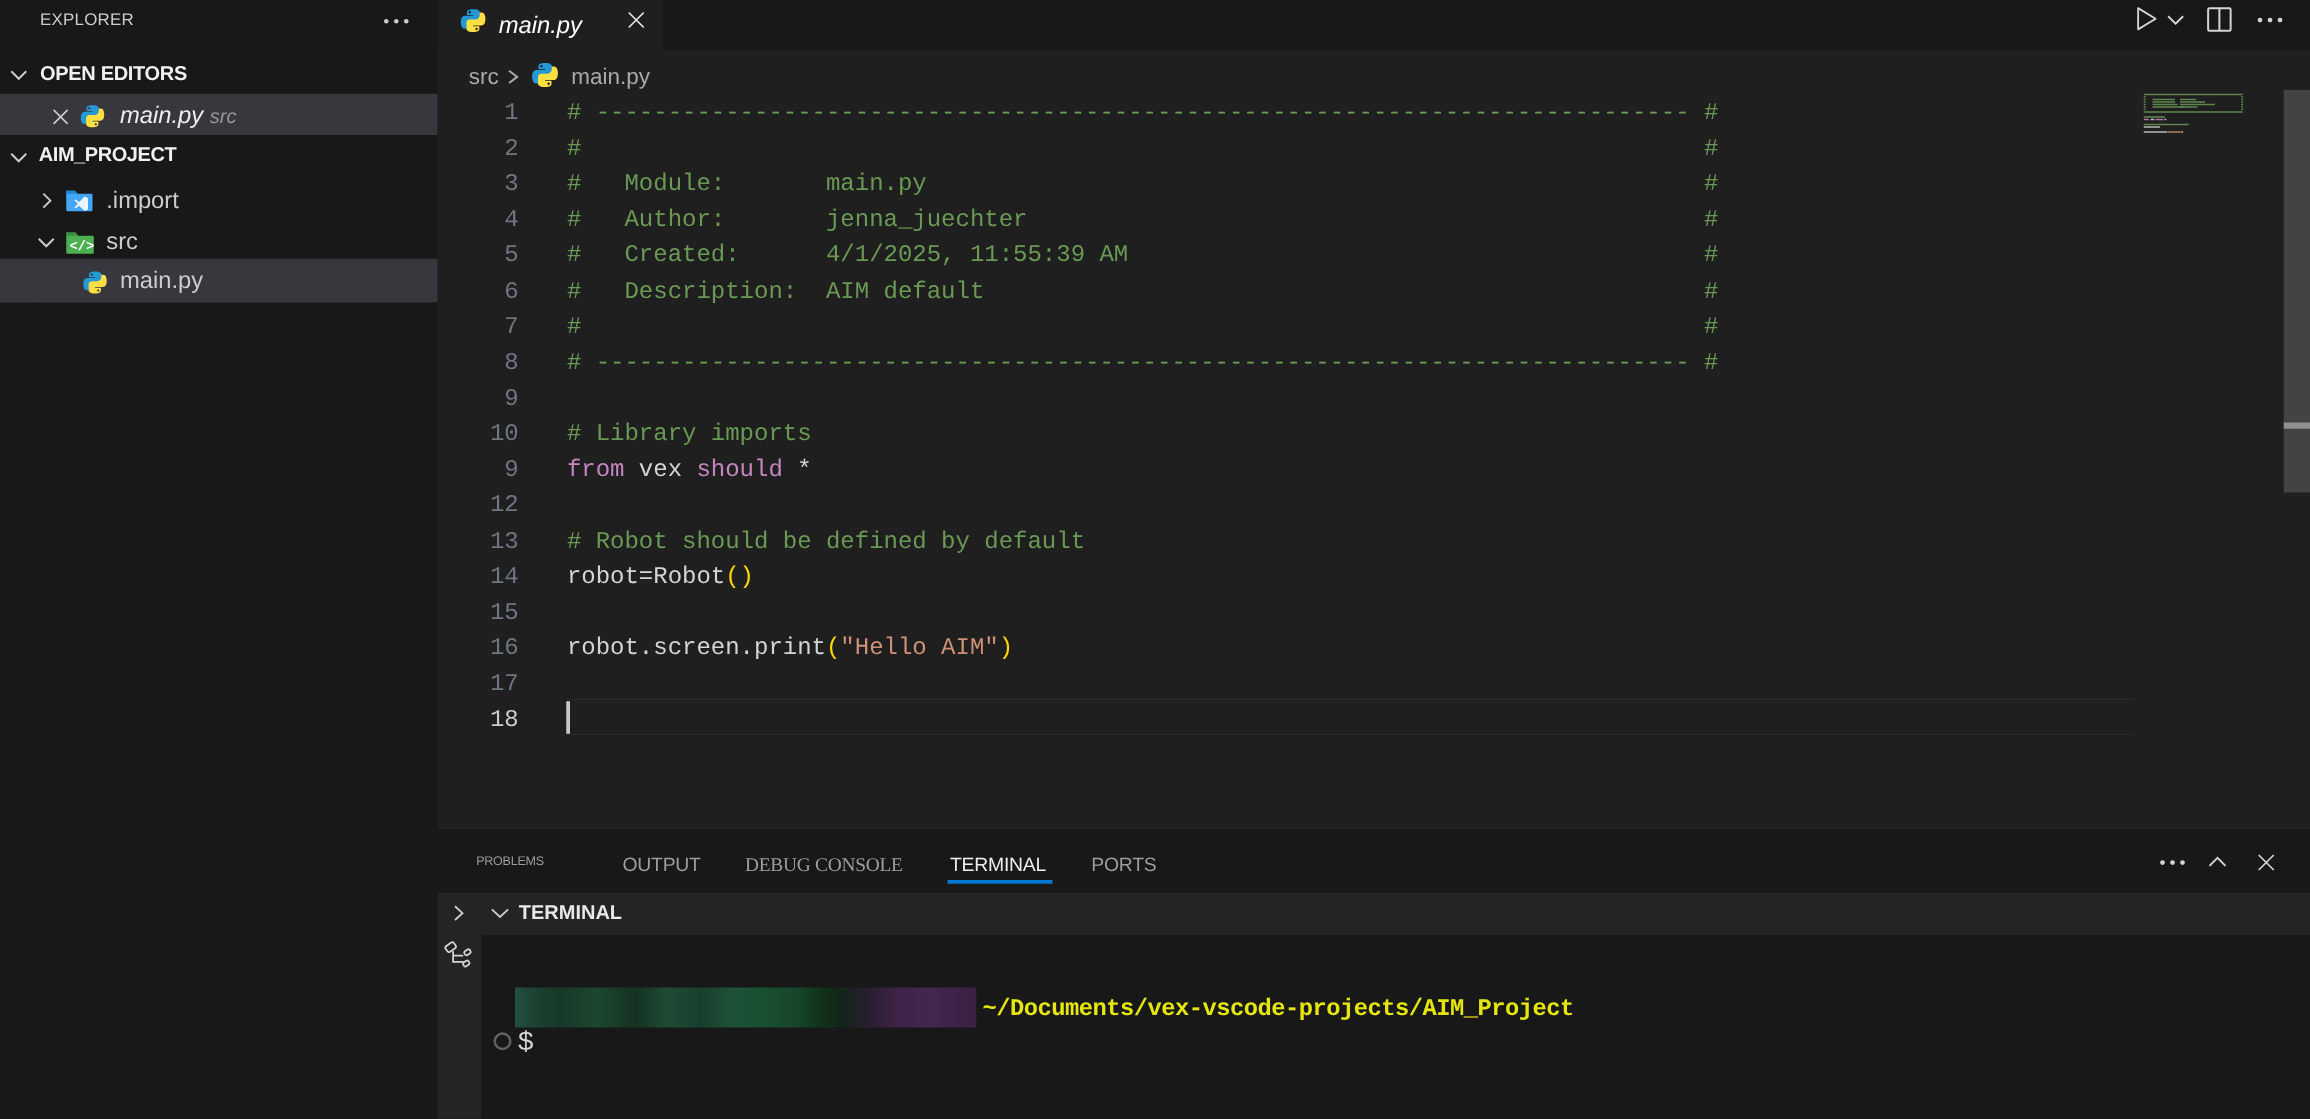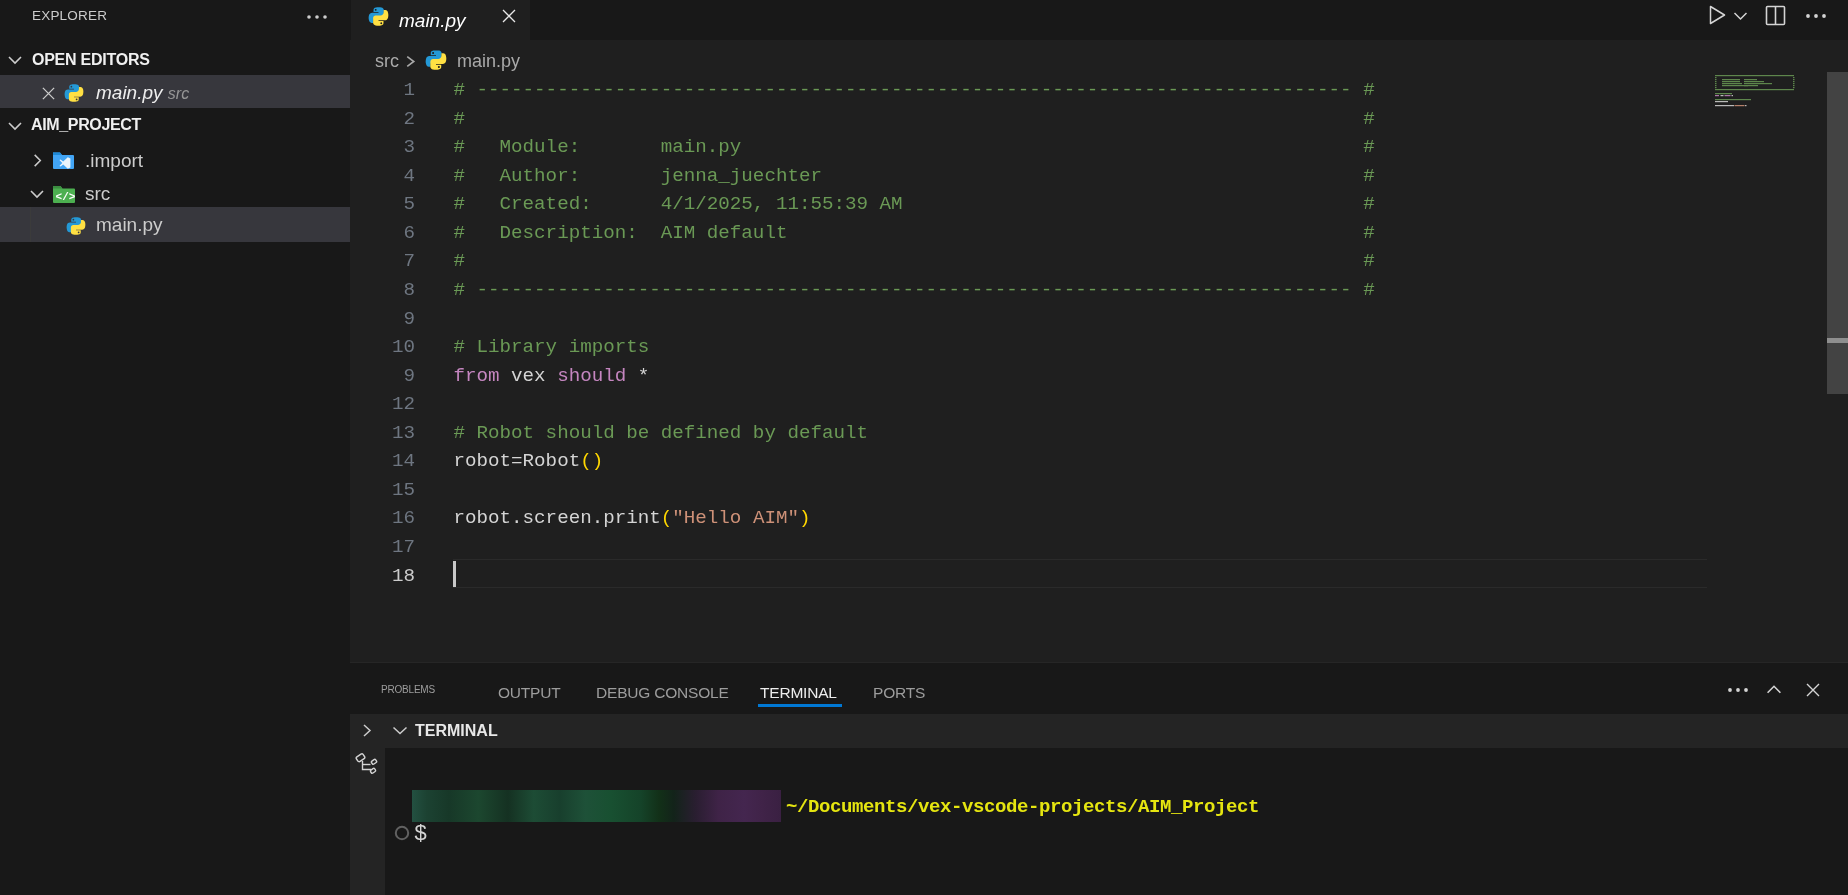--- a/index.html
+++ b/index.html
@@ -180,21 +180,21 @@
       <rect x="24.5" y="32" width="10" height="1.2" fill="#CE9178"></rect>
       <rect x="35" y="32" width="1.5" height="1.2" fill="#d4d4d4"></rect>
     </svg>
 
   <div class="abs" style="left:1827px;top:72px;width:21px;height:322px;background:#434343;"></div>
   <div class="abs" style="left:1827px;top:338px;width:21px;height:4.5px;background:#8f8f8f;"></div>
 
   <div class="abs" style="left:350px;top:662px;width:1498px;height:233px;background:#181818;border-top:1px solid #262626;"></div>
   <div class="abs" style="left:381px;top:684px;color:#9d9d9d;font-size:10px;letter-spacing:-0.2px;">PROBLEMS</div>
   <div class="abs" style="left:498px;top:684px;color:#9d9d9d;font-size:15.5px;letter-spacing:-0.2px;">OUTPUT</div>
-  <div class="abs" style="left:596px;top:684px;color:#9d9d9d;font-size:15.5px;letter-spacing:-0.2px;">DEBUG CONSOLE</div>
+  <div class="abs" style="left:596px;top:684px;color:#9d9d9d;font-size:15.5px;letter-spacing:-0.2px;font-family:Liberation Serif, serif;">DEBUG CONSOLE</div>
   <div class="abs" style="left:760px;top:684px;color:#ededed;font-size:15.5px;letter-spacing:-0.2px;">TERMINAL</div>
   <div class="abs" style="left:758px;top:704px;width:84px;height:2.5px;background:#0078d4;"></div>
   <div class="abs" style="left:873px;top:684px;color:#9d9d9d;font-size:15.5px;letter-spacing:-0.2px;">PORTS</div>
 
   <svg class="abs" style="left:1727px;top:686px;" width="22" height="8" viewBox="0 0 22 8">
       <circle cx="3" cy="4" r="1.9" fill="#d4d4d4"></circle>
       <circle cx="11" cy="4" r="1.9" fill="#d4d4d4"></circle>
       <circle cx="19" cy="4" r="1.9" fill="#d4d4d4"></circle>
     </svg>
   <svg class="abs" style="left:1766px;top:683px;" width="16" height="13" viewBox="0 0 15 12">

